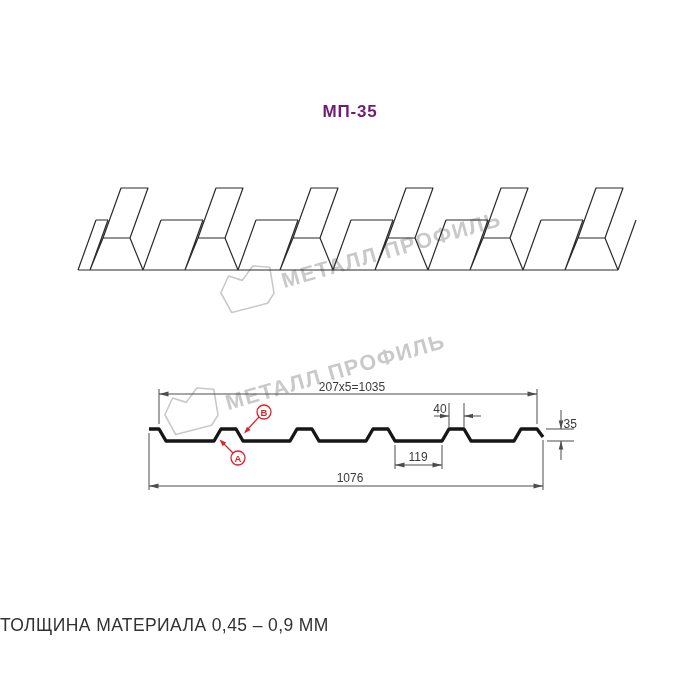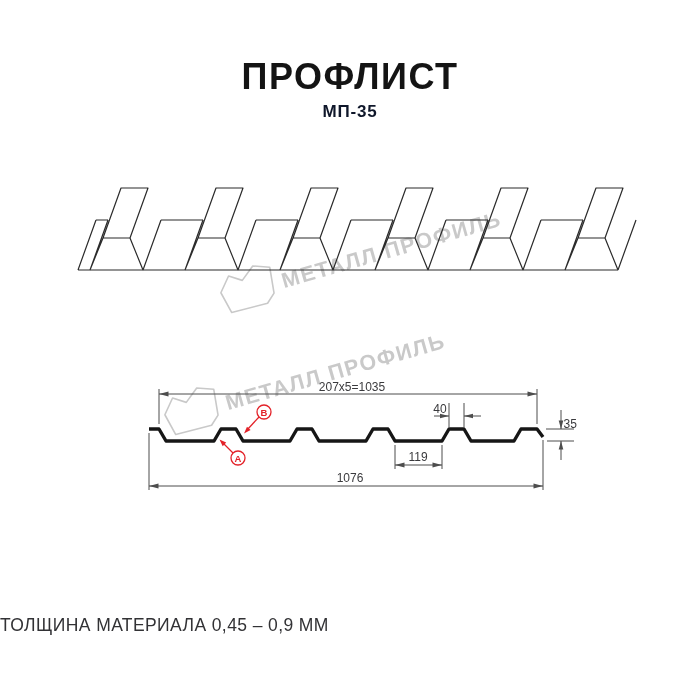--- a/index.html
+++ b/index.html
@@ -6,21 +6,21 @@
   .page{
     position:relative;width:700px;height:700px;background:#ffffff;
     font-family:"Liberation Sans", sans-serif;overflow:hidden;
   }
   .title{
     position:absolute;top:56px;left:0;width:100%;text-align:center;
     font-size:36px;font-weight:bold;color:#141414;letter-spacing:1.5px;
   }
   .subtitle{
     position:absolute;top:102px;left:0;width:100%;text-align:center;
-    font-size:17px;font-weight:bold;color:#0f172a;letter-spacing:0.8px;
+    font-size:17px;font-weight:bold;color:#701a75;letter-spacing:0.8px;
   }
   .footer{
     position:absolute;top:615px;left:0;width:100%;
     font-size:17.5px;color:#323235;letter-spacing:0.4px;
   }
   svg.drawing{position:absolute;top:0;left:0;}
   .thin{stroke:#2b2b2b;stroke-width:1.2;fill:none;stroke-linejoin:round;}
   .dim{stroke:#4d4d4d;stroke-width:1;fill:none;}
   .dimtext{font-family:"Liberation Sans",sans-serif;font-size:12px;fill:#3a3a3d;}
   .wm-line{stroke:#c9c9c9;stroke-width:1.6;fill:none;stroke-linejoin:round;}
@@ -31,21 +31,20 @@
   .red-fill{fill:#e32229;}
   .red-letter{font-family:"Liberation Sans",sans-serif;font-size:9.5px;font-weight:bold;
               fill:#e32229;text-anchor:middle;}
   .arrowhead{fill:#4d4d4d;}
 </style>
 </head>
 <body>
 
 <div class="page">
 
-  <div class="title">ПРОФЛИСТ</div>
   <div class="subtitle">МП-35</div>
 
   <svg class="drawing" width="700" height="700" viewBox="0 0 700 700">
 
     <g transform="translate(214,276) rotate(-16)">
       <path class="wm-line" d="M2,18 L14,4 L26,12 L40,1 L56,7 L53,33 L44,41 L7,40 Z"></path>
       <text class="wm-text" x="64" y="31">МЕТАЛЛ ПРОФИЛЬ</text>
     </g>
 
     <g transform="translate(158,398) rotate(-16)">

